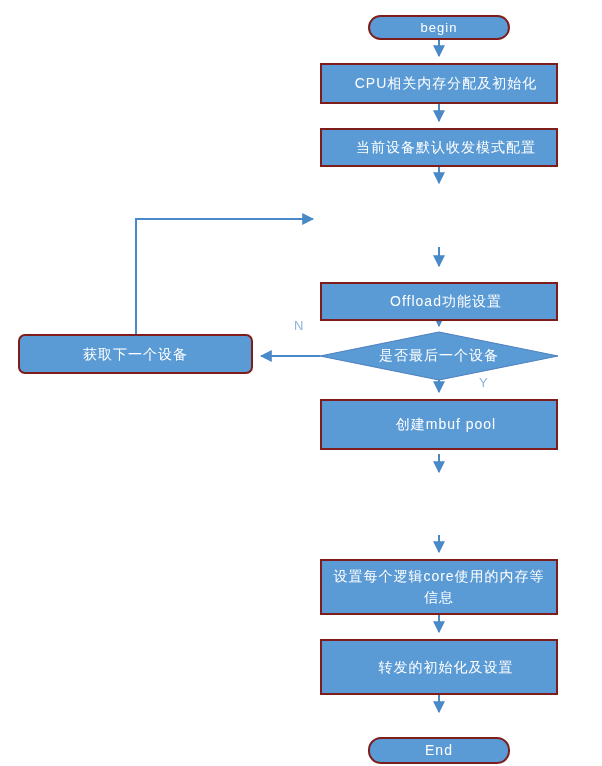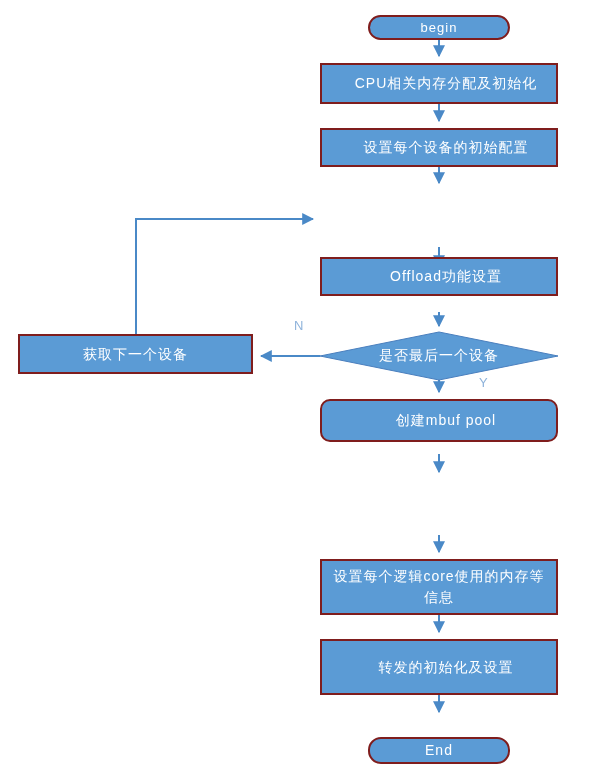--- a/index.html
+++ b/index.html
@@ -43,23 +43,23 @@
   .terminator {
     left: 368px;
     width: 142px;
     border-radius: 13px;
     letter-spacing: 1px;
   }
   #n-begin   { top: 15px;  height: 25px; font-size: 13px; }
   #n-cpu     { top: 63px;  height: 41px; }
   #n-mode    { top: 128px; height: 39px; }
   #n-devinfo { top: 190px; height: 57px; }
-  #n-offload { top: 257px; height: 39px; }
-  #n-next    { left: 18px; width: 235px; top: 334px; height: 40px; }
-  #n-mbuf    { top: 399px; height: 43px; border-radius: 10px; }
+  #n-offload { top: 282px; height: 39px; }
+  #n-next    { left: 18px; width: 235px; top: 334px; height: 40px; border-radius: 7px; }
+  #n-mbuf    { top: 399px; height: 51px; }
   #n-port    { top: 479px; height: 56px; }
   #n-core    { top: 559px; height: 56px; padding: 0 6px; }
   #n-fwd     { top: 639px; height: 56px; }
   #n-end     { top: 737px; height: 27px; }
   .diamond-label {
     position: absolute;
     left: 320px;
     top: 332px;
     width: 238px;
     height: 48px;
@@ -112,21 +112,21 @@
 
   <div class="node terminator" id="n-begin">
     <span>begin</span>
   </div>
 
   <div class="node proc" id="n-cpu">
     <span>CPU相关内存分配及初始化</span>
   </div>
 
   <div class="node proc" id="n-mode">
-    <span>设置每个设备的初始配置</span>
+    <span>当前设备默认收发模式配置</span>
   </div>
 
 
   <div class="node proc" id="n-offload">
     <span>Offload功能设置</span>
   </div>
 
   <div class="diamond-label">
     <span>是否最后一个设备</span>
   </div>

